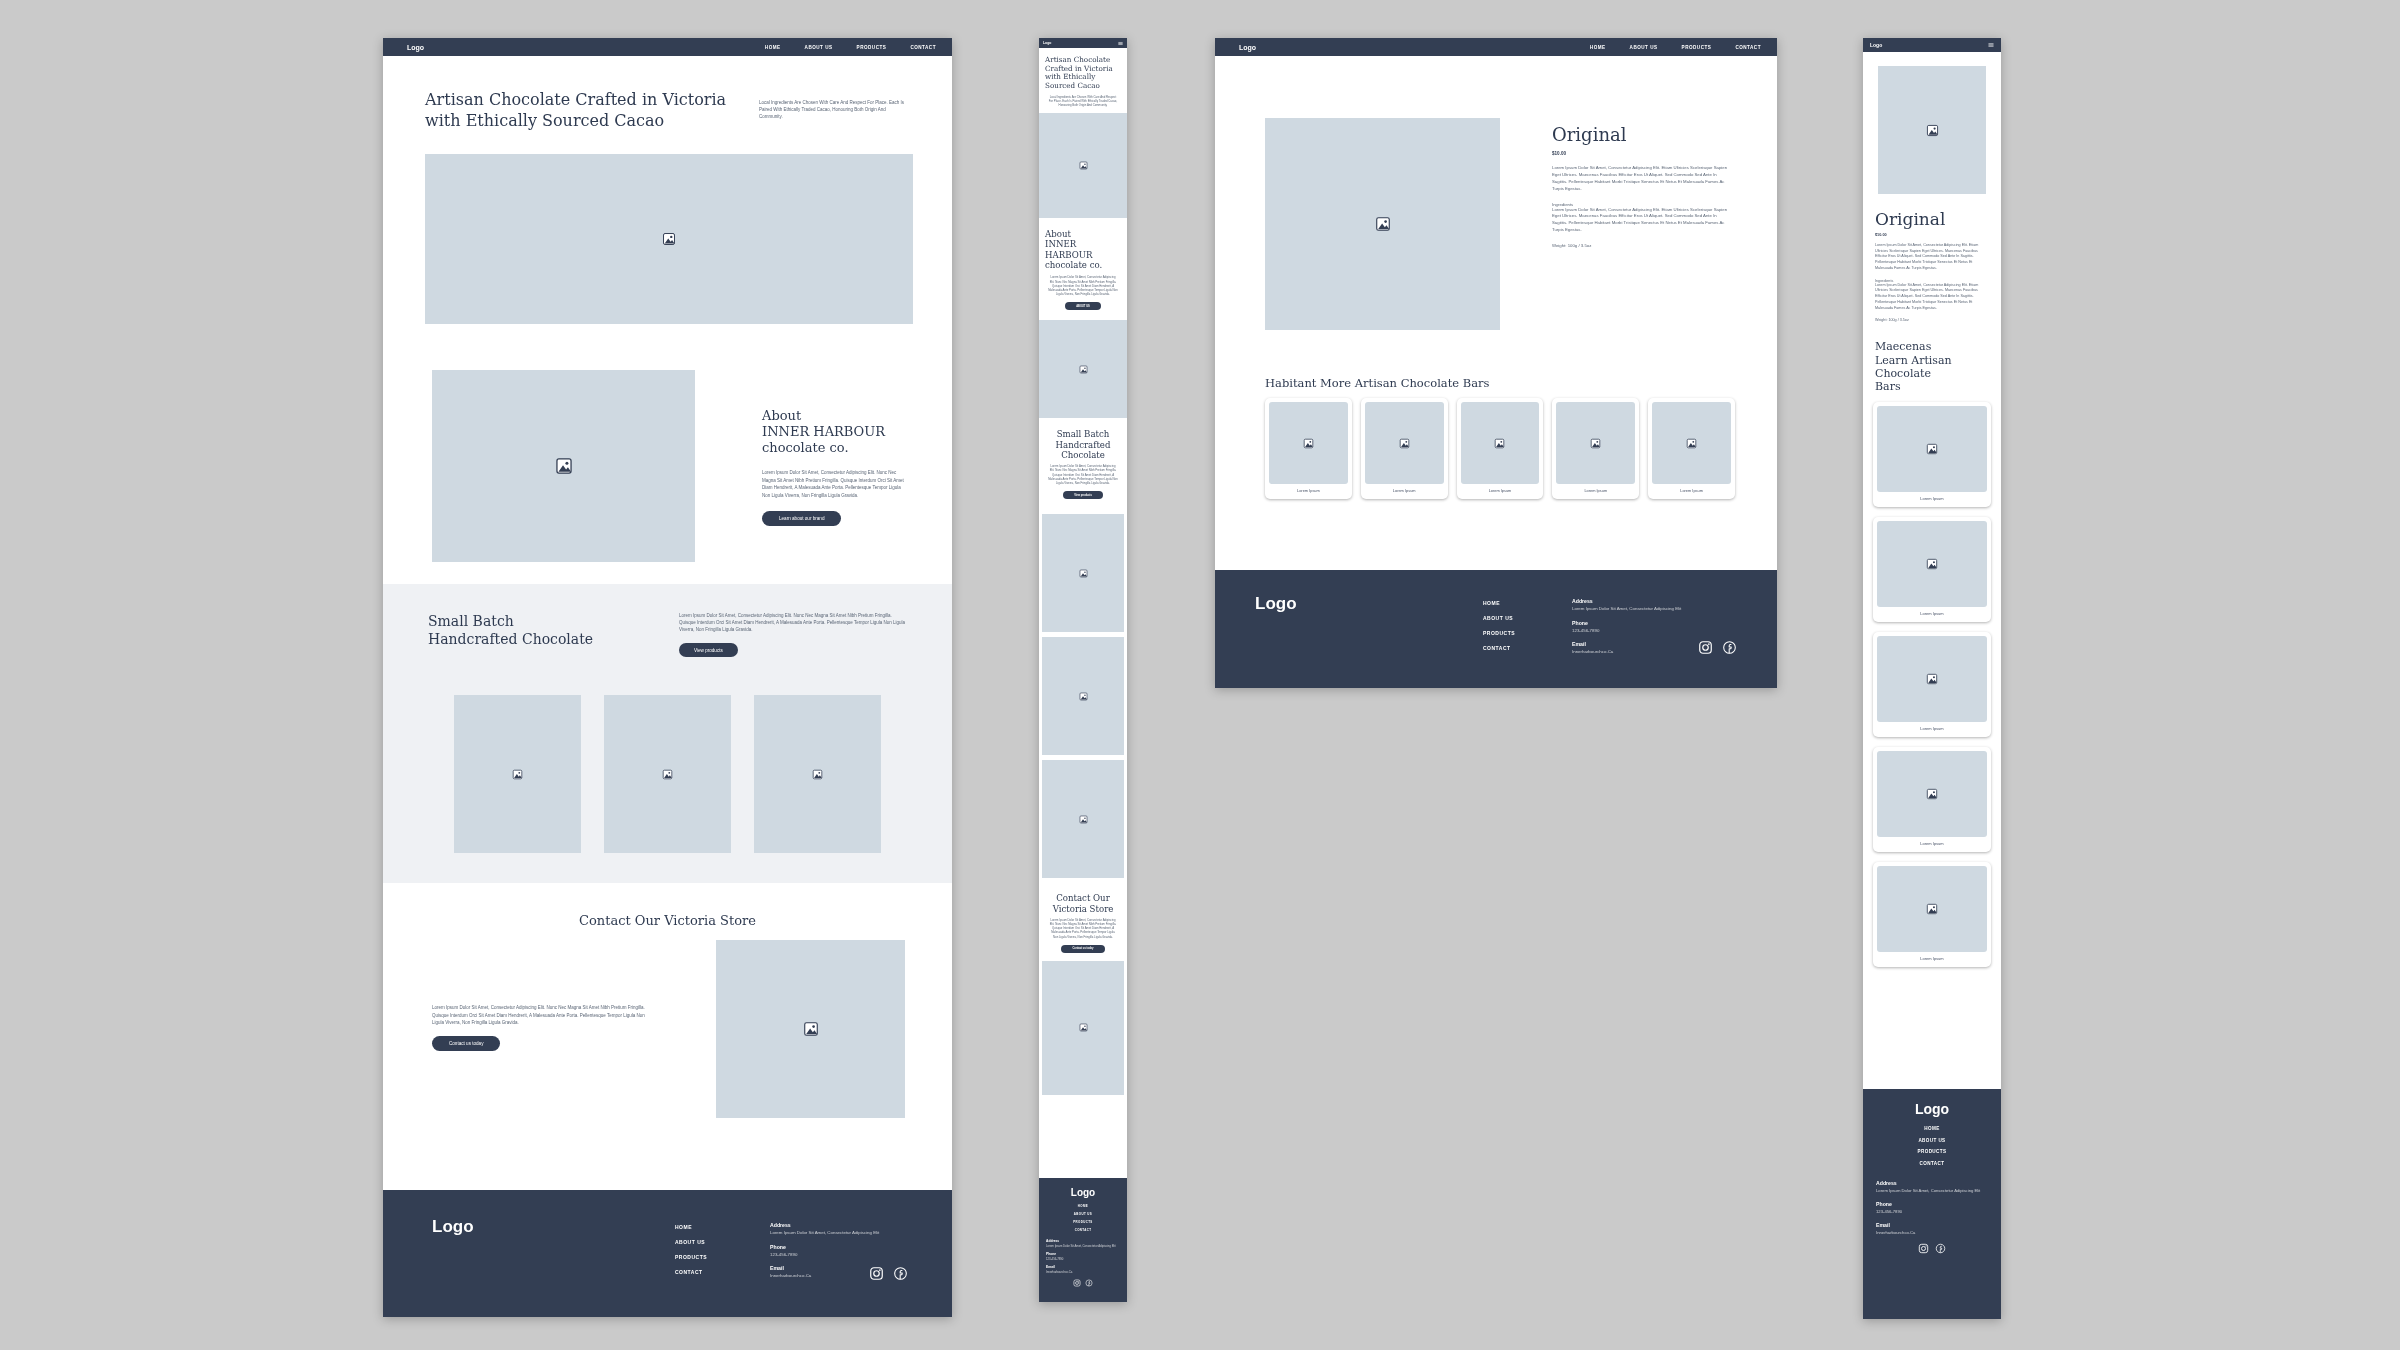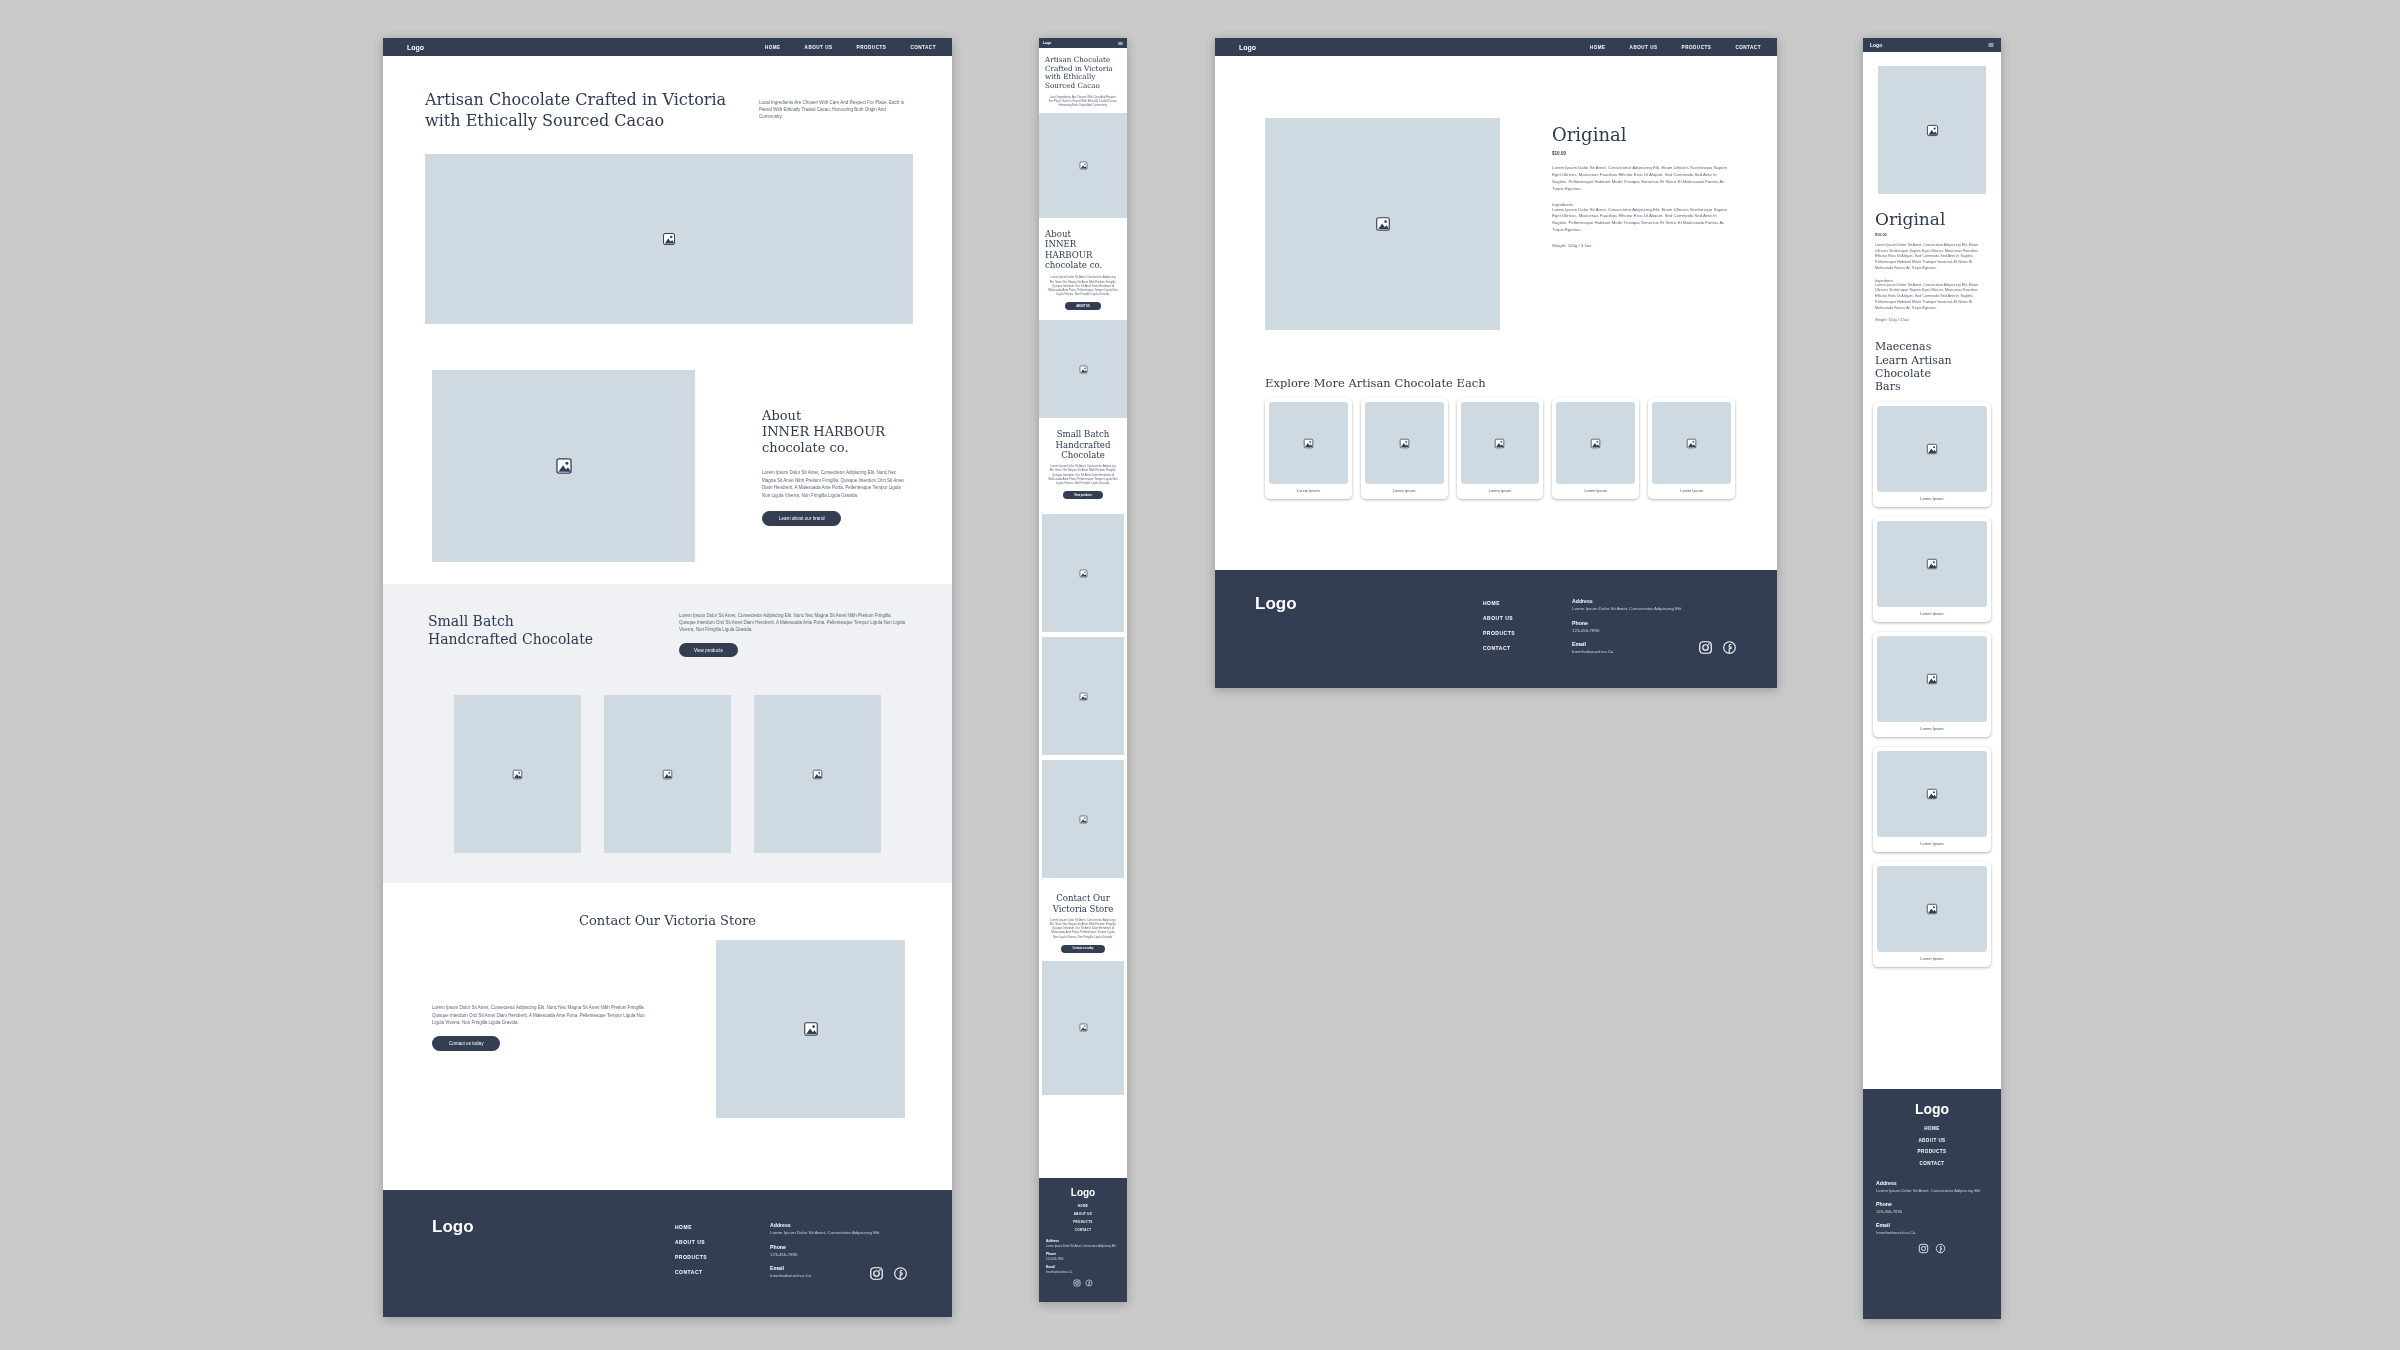--- a/index.html
+++ b/index.html
@@ -487,21 +487,21 @@
         <h1 class="ser">Original</h1>
         <div class="price">$10.00</div>
         <p class="desc">Lorem Ipsum Dolor Sit Amet, Consectetur Adipiscing Elit. Etiam Ultricies Scelerisque Sapien Eget Ultrices. Maecenas Faucibus Efficitur Eros Ut Aliquet. Sed Commodo Sed Ante In Sagittis. Pellentesque Habitant Morbi Tristique Senectus Et Netus Et Malesuada Fames Ac Turpis Egestas.</p>
         <div class="ing-label">Ingredients</div>
         <p class="ing">Lorem Ipsum Dolor Sit Amet, Consectetur Adipiscing Elit. Etiam Ultricies Scelerisque Sapien Eget Ultrices. Maecenas Faucibus Efficitur Eros Ut Aliquet. Sed Commodo Sed Ante In Sagittis. Pellentesque Habitant Morbi Tristique Senectus Et Netus Et Malesuada Fames Ac Turpis Egestas.</p>
         <div class="weight">Weight: 100g / 3.5oz</div>
       </div>
     </div>
 
     <div class="f3-explore">
-      <h2 class="ser">Explore More Artisan Chocolate Each</h2>
+      <h2 class="ser">Habitant More Artisan Chocolate Bars</h2>
       <div class="f3-cards">
         <div class="card">
           <div class="ph">
               <span class="ic" style="width:11px;height:11px">
                 <svg viewBox="0 0 24 24">
                   <rect x="2.6" y="2.6" width="18.8" height="18.8" rx="2.6" fill="#fff" stroke="#333E53" stroke-width="1.7"></rect>
                   <circle cx="15.9" cy="8.4" r="2" fill="#333E53"></circle>
                   <path d="M4.6 19.8l6.1-8.7 4.1 5.6 2.4-3 4.2 6.1z" fill="#333E53"></path>
                 </svg>
               </span>

